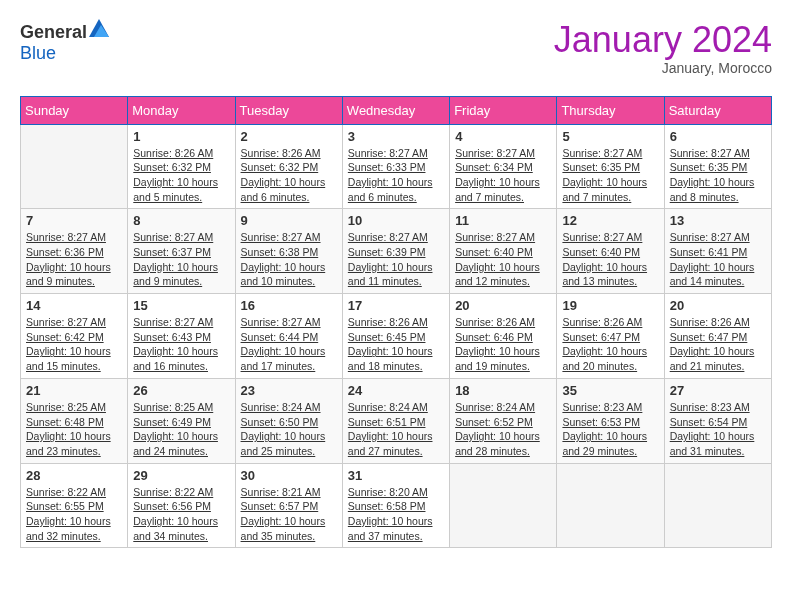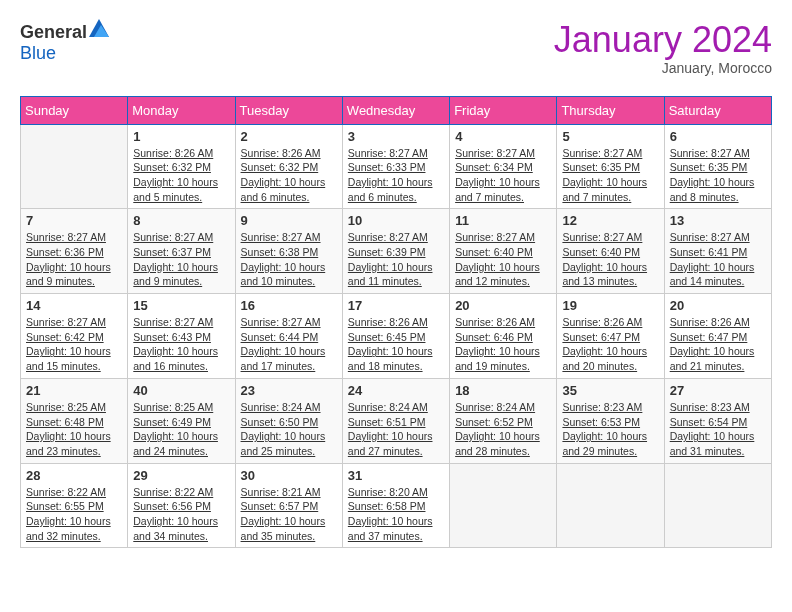--- a/index.html
+++ b/index.html
@@ -276,21 +276,21 @@
       </tr>
       <tr>
         <td>
           <span class="day-number">21</span>
           <div class="day-info" style="white-space: pre-line;">Sunrise: 8:25 AM
 Sunset: 6:48 PM
 Daylight: 10 hours
 and 23 minutes.</div>
         </td>
         <td>
-          <span class="day-number">40</span>
+          <span class="day-number">26</span>
           <div class="day-info" style="white-space: pre-line;">Sunrise: 8:25 AM
 Sunset: 6:49 PM
 Daylight: 10 hours
 and 24 minutes.</div>
         </td>
         <td>
           <span class="day-number">23</span>
           <div class="day-info" style="white-space: pre-line;">Sunrise: 8:24 AM
 Sunset: 6:50 PM
 Daylight: 10 hours

